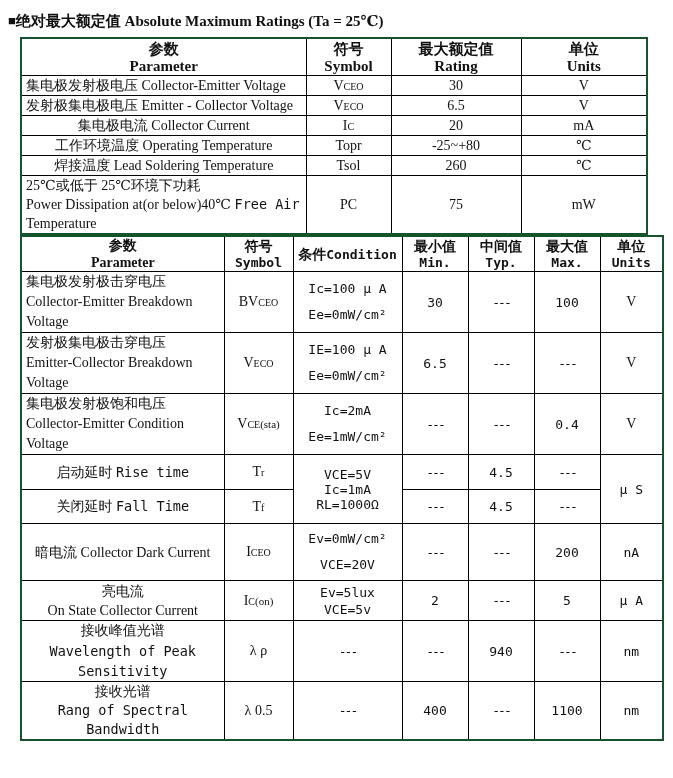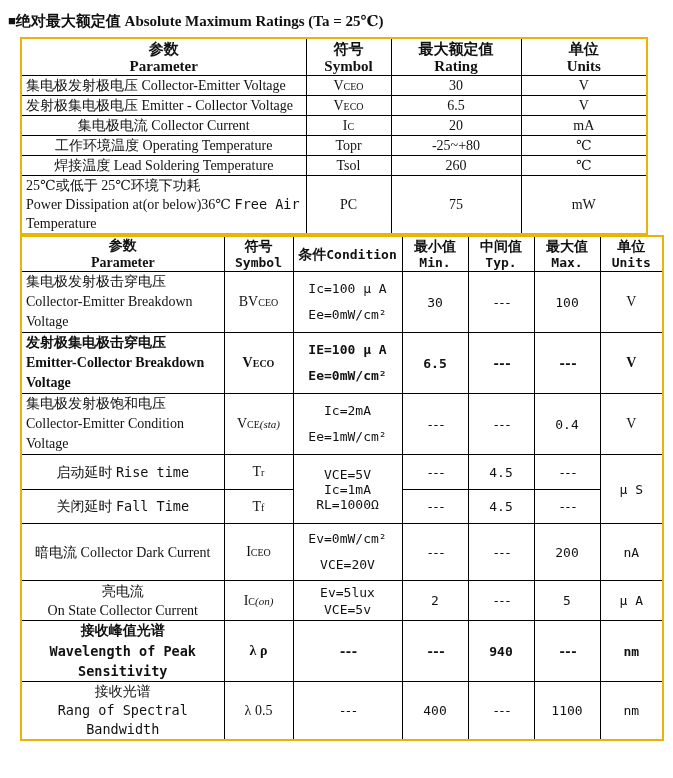--- a/index.html
+++ b/index.html
@@ -8,21 +8,21 @@
   .fs{font-family:"Liberation Serif","DejaVu Serif",serif;}
 
   .sec-title{margin:12px 0 6px 8px;font-weight:bold;font-size:15px;white-space:nowrap;}
   .sec-title .marker{font-size:13px;vertical-align:1px;}
   .sec-title .t-zh{font-size:15px;}
   .sec-title .t-en{font-size:15px;}
   .sec-title.second{margin-top:20px;}
   .sec-title.second .t-en{font-family:"DejaVu Sans Mono","Liberation Mono",monospace;font-size:14px;letter-spacing:-0.5px;}
 
   table{border-collapse:collapse;table-layout:fixed;margin-left:20px;
-        border:2px solid #eab308;}
+        border:2px solid #14532d;}
   td,th{border:1px solid #000;padding:0;vertical-align:middle;text-align:center;
         font-weight:normal;overflow:hidden;}
   #t1{width:626px;}
   #t2{width:642px;}
 
   .hdr th{font-weight:bold;}
   .zh{font-size:14px;line-height:18px;font-weight:inherit;}
   .en{font-size:14px;line-height:17px;}
   .hdr .zh{font-size:15px;}
   .hdr .en{font-size:15px;}
@@ -30,38 +30,38 @@
   #t2 .hdr .en-mono{font-family:"DejaVu Sans Mono","Liberation Mono",monospace;
         font-size:13px;line-height:16px;font-weight:bold;display:block;}
   #t2 .hdr .en{font-size:14px;}
   #t2 .hdr .inline-hd .zh,#t2 .hdr .inline-hd .en-mono{display:inline;}
 
   .left{text-align:left;padding-left:4px;}
   .pcell{font-size:14px;line-height:19px;}
   .pcell .l{display:block;}
   .sym{font-size:14px;}
   .sym .sc{font-size:10px;margin-top:20px;}
-  .sym .st{font-size:11px;font-style:italic;}
+  .sym .st{font-size:11px;}
   .val{font-size:14px;}
   #t2 .val{font-family:"DejaVu Sans Mono","Liberation Mono",monospace;font-size:13px;}
   .dash{letter-spacing:-2px;}
   .cond{font-family:"DejaVu Sans Mono","Liberation Mono",monospace;font-size:13px;}
   .cond .l{display:block;}
   .cond.spread .l{line-height:26px;}
   .cond.tight .l{line-height:15px;}
   .cond.mid .l{line-height:17px;}
   .unit-mono{font-family:"DejaVu Sans Mono","Liberation Mono",monospace;font-size:13px;}
 
   
   #t1 tr.hdr th{height:36px;}
   #t1 tr.r td{height:19px;}
   #t1 tr.rbig td{height:54px;}
   #t2 tr.hdr th{height:33px;}
   #t2 tr.h60 td{height:60px;}
-  #t2 tr.h55 td{height:55px;font-weight:bold;}
+  #t2 tr.h55 td{height:55px;}
   #t2 tr.h58 td{height:58px;}
   #t2 tr.h34 td{height:34px;}
   #t2 tr.h33 td{height:33px;}
   #t2 tr.h56 td{height:56px;}
   #t2 tr.h39 td{height:39px;}
   #t2 tr.h37 td{height:37px;}
   #t2 .p3 .l{line-height:20px;}
   #t2 .p2 .l{line-height:19px;}
   .pmono{font-family:"DejaVu Sans Mono","Liberation Mono",monospace;font-size:13.5px;}
 </style>
@@ -127,21 +127,21 @@
     </tr>
     <tr class="r">
       <td class="pcell">焊接温度 Lead Soldering Temperature</td>
       <td class="sym"><span>Tsol</span></td>
       <td class="val">260</td>
       <td class="val">℃</td>
     </tr>
     <tr class="rbig">
       <td class="pcell left">
         <span class="l">25℃或低于 25℃环境下功耗</span>
-        <span class="l"><span>Power Dissipation at(or below)36℃ </span><span class="pmono">Free Air</span></span>
+        <span class="l"><span>Power Dissipation at(or below)40℃ </span><span class="pmono">Free Air</span></span>
         <span class="l">Temperature</span>
       </td>
       <td class="sym"><span>PC</span></td>
       <td class="val">75</td>
       <td class="val">mW</td>
     </tr>
   </tbody>
     </table>
 
 

